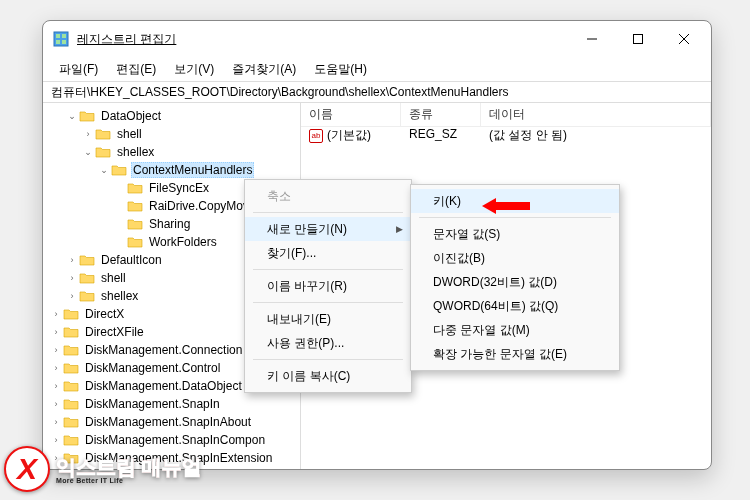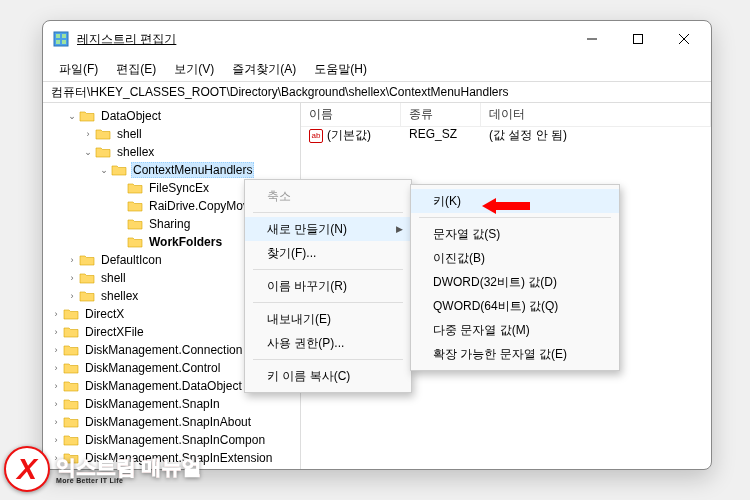--- a/index.html
+++ b/index.html
@@ -162,21 +162,21 @@
             </svg></span>
           <span class="label">RaiDrive.CopyMove</span>
         </div>
         <div class="tree-item" style="padding-left: 70px;">
           <span class="expander"></span>
           <span class="folder-icon"><svg width="16" height="14">
               <path d="M1 3 L6 3 L7.5 4.5 L15 4.5 L15 12 L1 12 Z" fill="#ffd968" stroke="#d9a400" stroke-width="0.6"></path>
             </svg></span>
           <span class="label">Sharing</span>
         </div>
-        <div class="tree-item" style="padding-left: 70px; font-weight: bold;">
+        <div class="tree-item" style="padding-left: 70px;">
           <span class="expander"></span>
           <span class="folder-icon"><svg width="16" height="14">
               <path d="M1 3 L6 3 L7.5 4.5 L15 4.5 L15 12 L1 12 Z" fill="#ffd968" stroke="#d9a400" stroke-width="0.6"></path>
             </svg></span>
           <span class="label">WorkFolders</span>
         </div>
         <div class="tree-item" style="padding-left: 22px;">
           <span class="expander">›</span>
           <span class="folder-icon"><svg width="16" height="14">
               <path d="M1 3 L6 3 L7.5 4.5 L15 4.5 L15 12 L1 12 Z" fill="#ffd968" stroke="#d9a400" stroke-width="0.6"></path>

